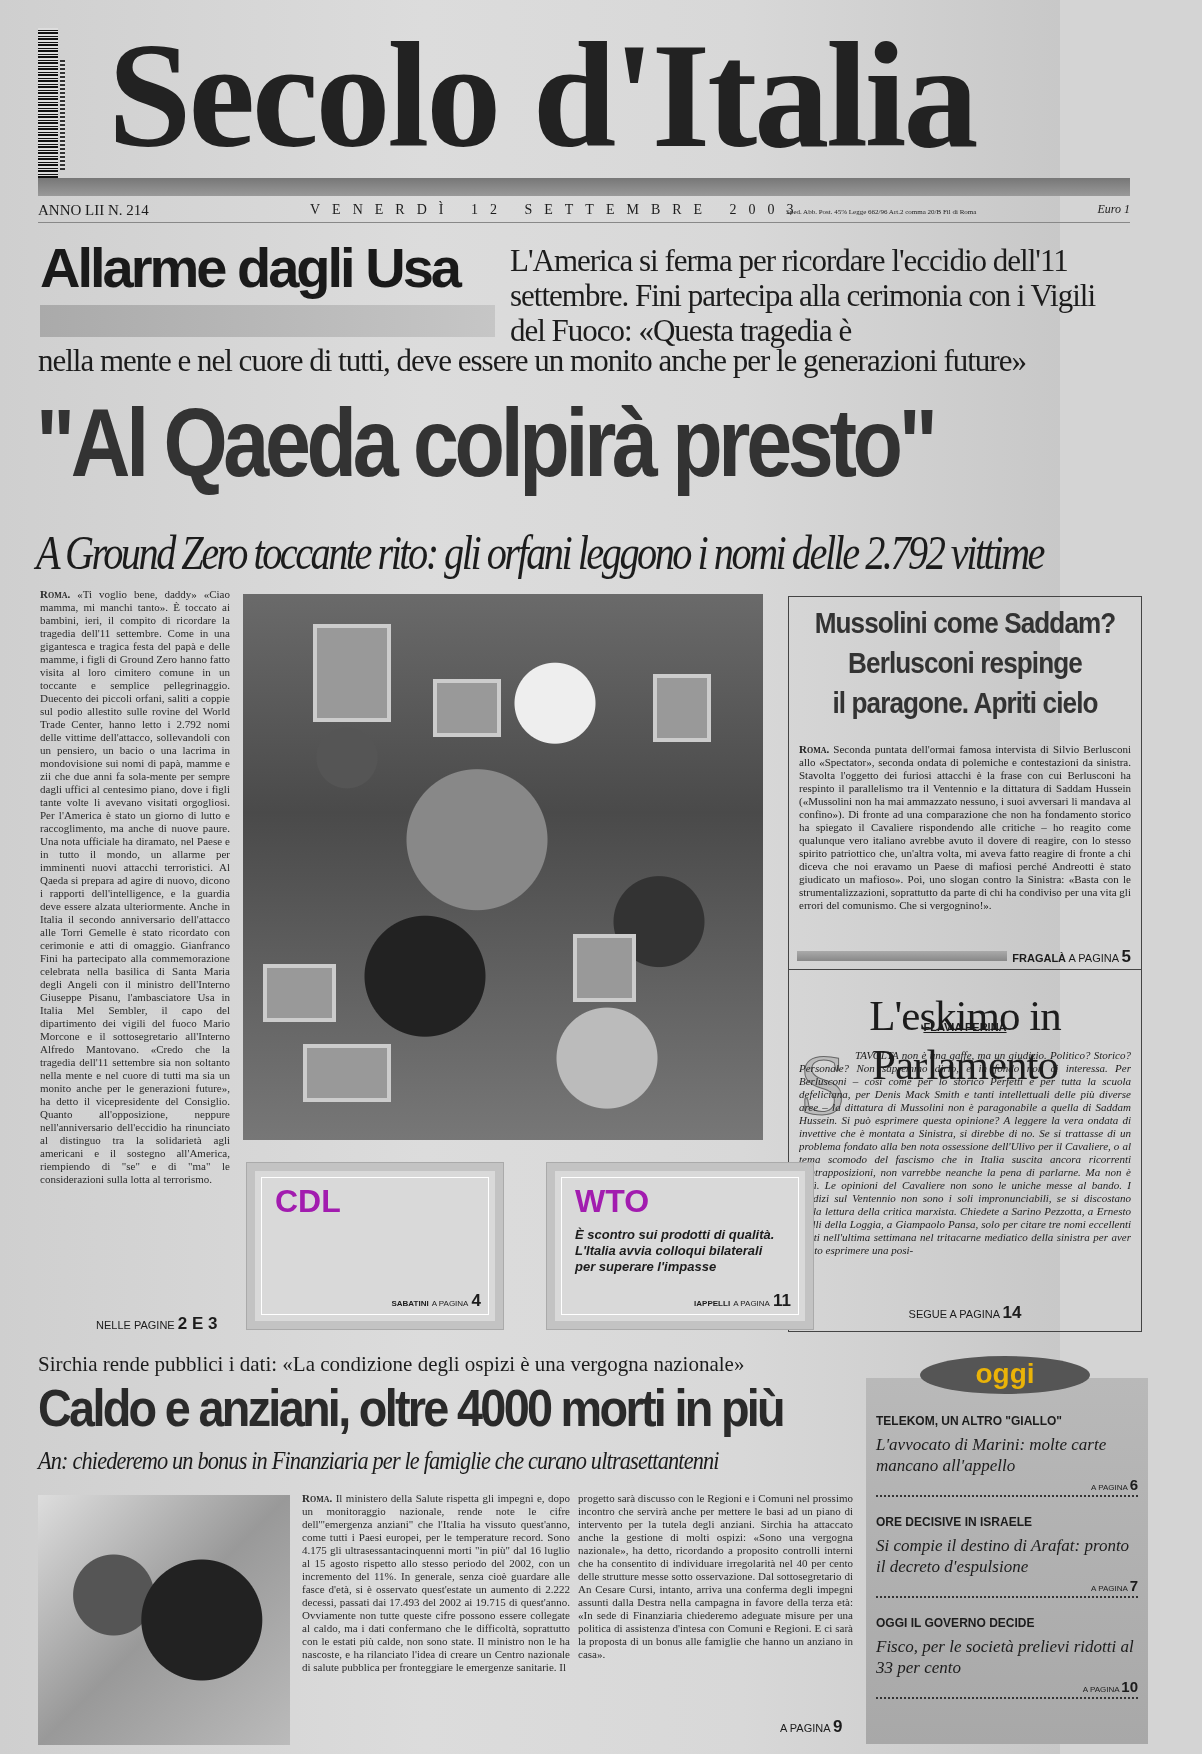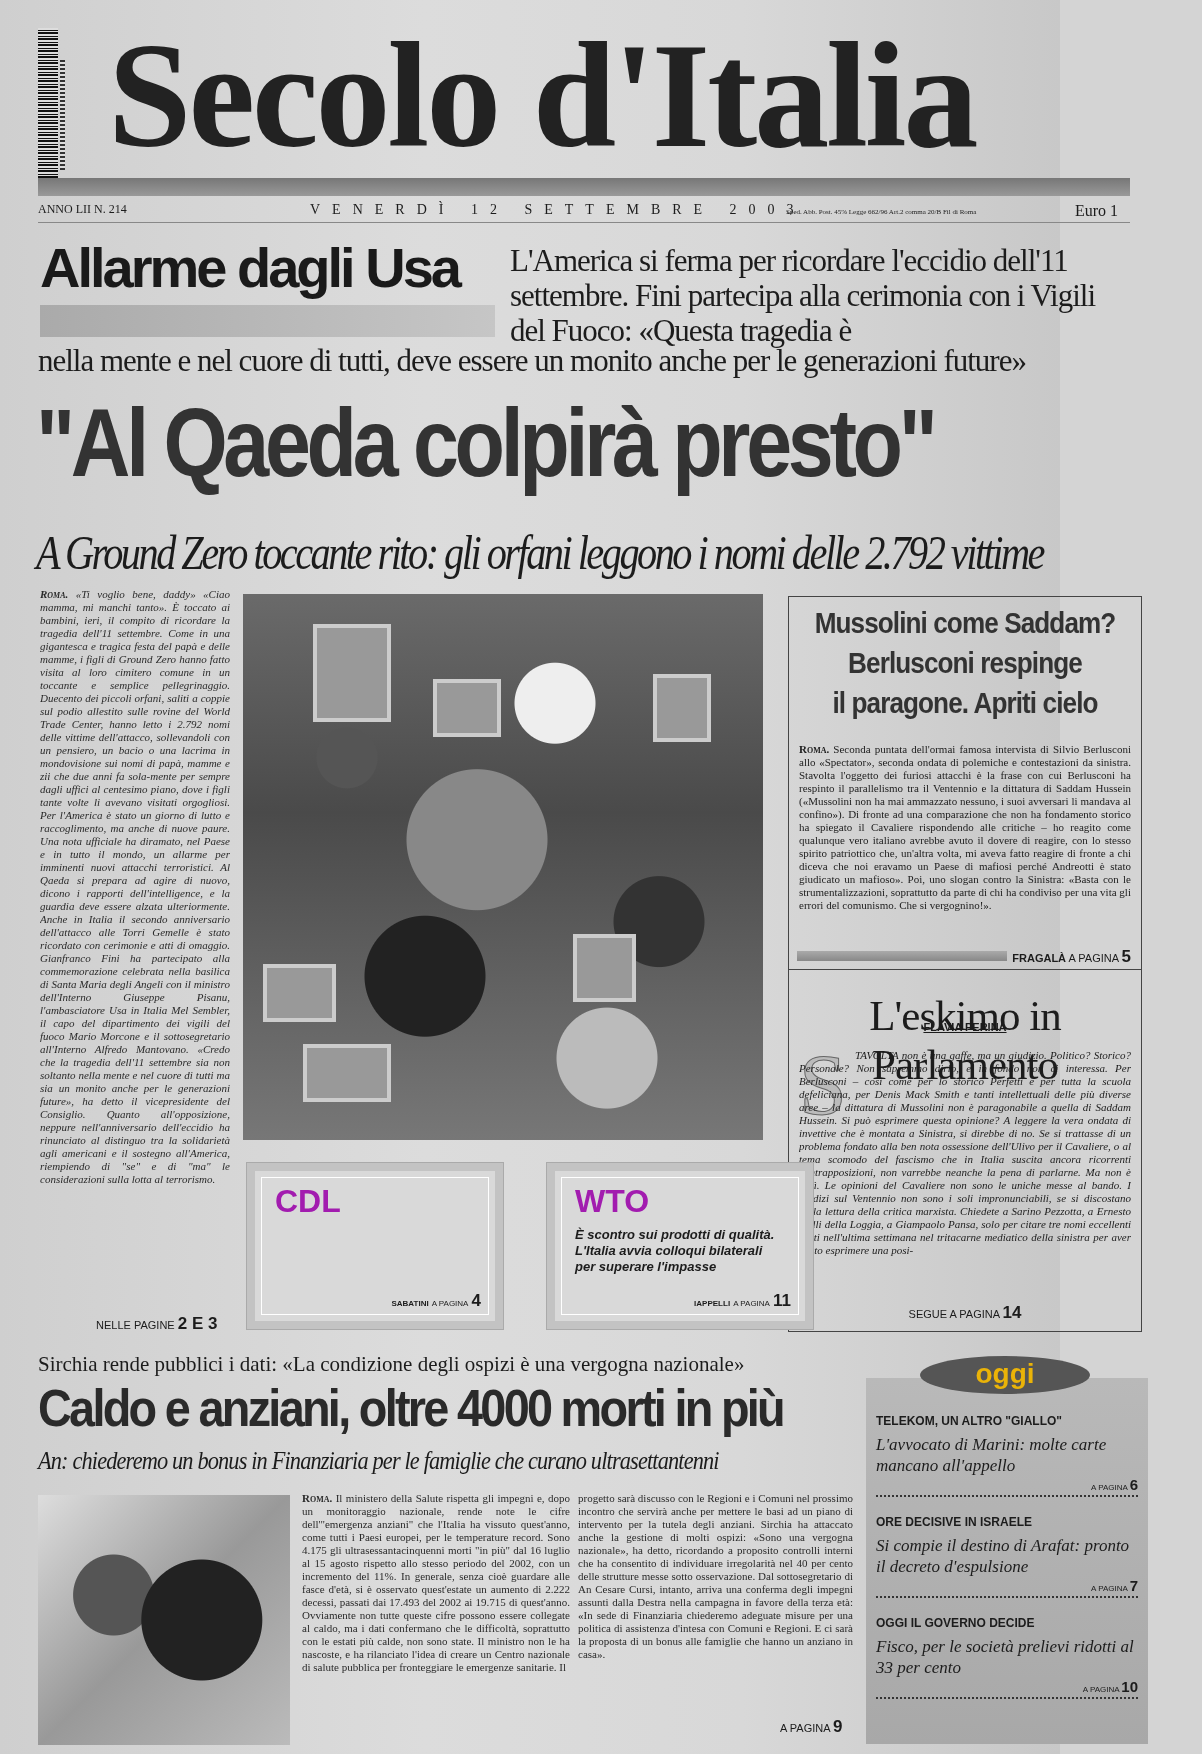--- a/index.html
+++ b/index.html
@@ -6,34 +6,34 @@
   body{width:1202px;height:1754px;background:#d4d4d4;position:relative;overflow:hidden;color:#1c1c1c;font-family:"Liberation Serif",serif;}
   .page{position:absolute;left:0;top:0;width:1060px;height:1754px;background:linear-gradient(90deg,#cfcfcf 0%,#dcdcdc 40%,#d8d8d8 70%,#c8c8c8 100%);}
   .abs{position:absolute;}
   
   .barcode{left:38px;top:28px;width:20px;height:150px;background:repeating-linear-gradient(0deg,#111 0 2px,#ddd 2px 3px,#111 3px 4px,#ddd 4px 6px);}
   .barcode2{left:60px;top:60px;width:5px;height:110px;background:repeating-linear-gradient(0deg,#333 0 2px,#ddd 2px 4px);}
   .masthead{left:108px;top:10px;font-family:"Liberation Serif",serif;font-weight:bold;font-size:150px;letter-spacing:-3px;line-height:170px;color:#222;white-space:nowrap;}
   .mast-rule{left:38px;top:178px;width:1092px;height:18px;background:linear-gradient(180deg,#777,#999);}
   .dateline{left:38px;top:200px;width:1092px;height:22px;border-bottom:1px solid #888;font-size:12px;}
   .dateline span{position:absolute;top:2px;white-space:nowrap;}
-  .anno{left:0;font-size:12px;}
+  .anno{left:0;font-size:15px;}
   .date{left:272px;letter-spacing:12px;font-size:14px;}
   .sped{left:748px;font-size:7px;top:8px !important;}
-  .euro{right:12px;font-size:16px;}
+  .euro{right:0;font-size:12px;font-style:italic;}
   
   .allarme{left:40px;top:238px;font-family:"Liberation Sans",sans-serif;font-weight:bold;font-size:56px;letter-spacing:-3px;line-height:60px;white-space:nowrap;color:#1a1a1a;}
   .allarme-shade{left:40px;top:305px;width:455px;height:32px;background:linear-gradient(90deg,#aaa,#c6c6c6);}
   .lead1{left:510px;top:243px;font-size:31px;line-height:35px;letter-spacing:-1px;width:620px;}
   .lead2{left:38px;top:343px;font-size:31px;line-height:35px;letter-spacing:-1px;white-space:nowrap;}
   .bighead{left:36px;top:388px;font-family:"Liberation Sans",sans-serif;font-weight:bold;font-size:96px;letter-spacing:-5px;line-height:110px;white-space:nowrap;color:#333;transform:scaleX(0.86);transform-origin:left;}
   .subhead{left:36px;top:525px;font-style:italic;font-size:48px;letter-spacing:-3px;line-height:55px;white-space:nowrap;transform:scaleX(0.84);transform-origin:left;}
   
   .col{font-size:11px;line-height:13px;text-align:justify;color:#2a2a2a;}
-  .lc{left:40px;top:588px;width:190px;height:725px;overflow:hidden;font-style:italic;}
+  .lc{left:40px;top:588px;width:190px;height:725px;overflow:hidden;}
   .lc b,.kicker{font-variant:small-caps;font-weight:bold;}
   .pageref{font-family:"Liberation Sans",sans-serif;font-size:11px;white-space:nowrap;}
   .pageref .num{font-weight:bold;font-size:17px;}
   
   .photo{left:243px;top:594px;width:520px;height:546px;background:
     radial-gradient(circle at 20% 30%,#555 0 30px,transparent 31px),
     radial-gradient(circle at 60% 20%,#eee 0 40px,transparent 41px),
     radial-gradient(circle at 80% 60%,#333 0 45px,transparent 46px),
     radial-gradient(circle at 35% 70%,#222 0 60px,transparent 61px),
     radial-gradient(circle at 70% 85%,#bbb 0 50px,transparent 51px),

